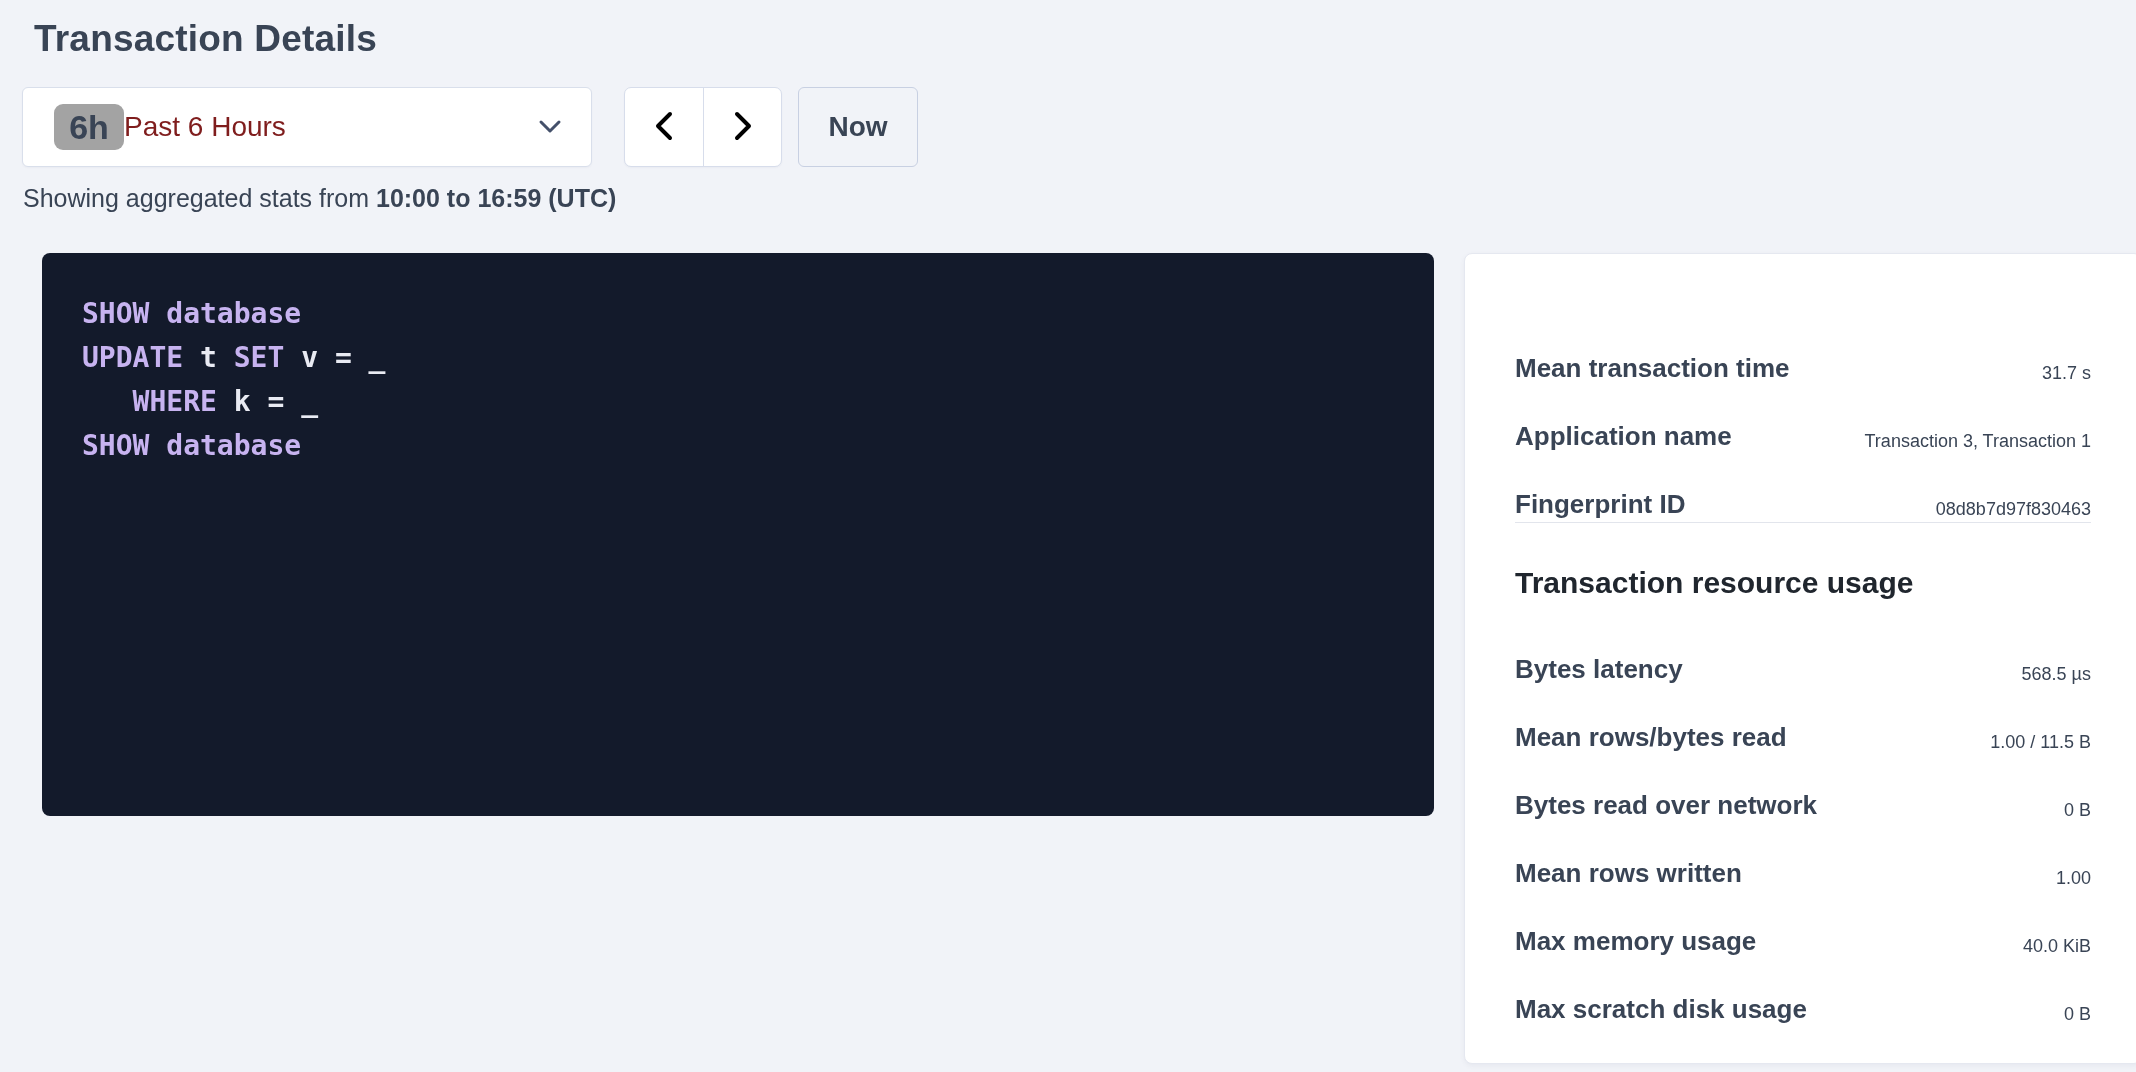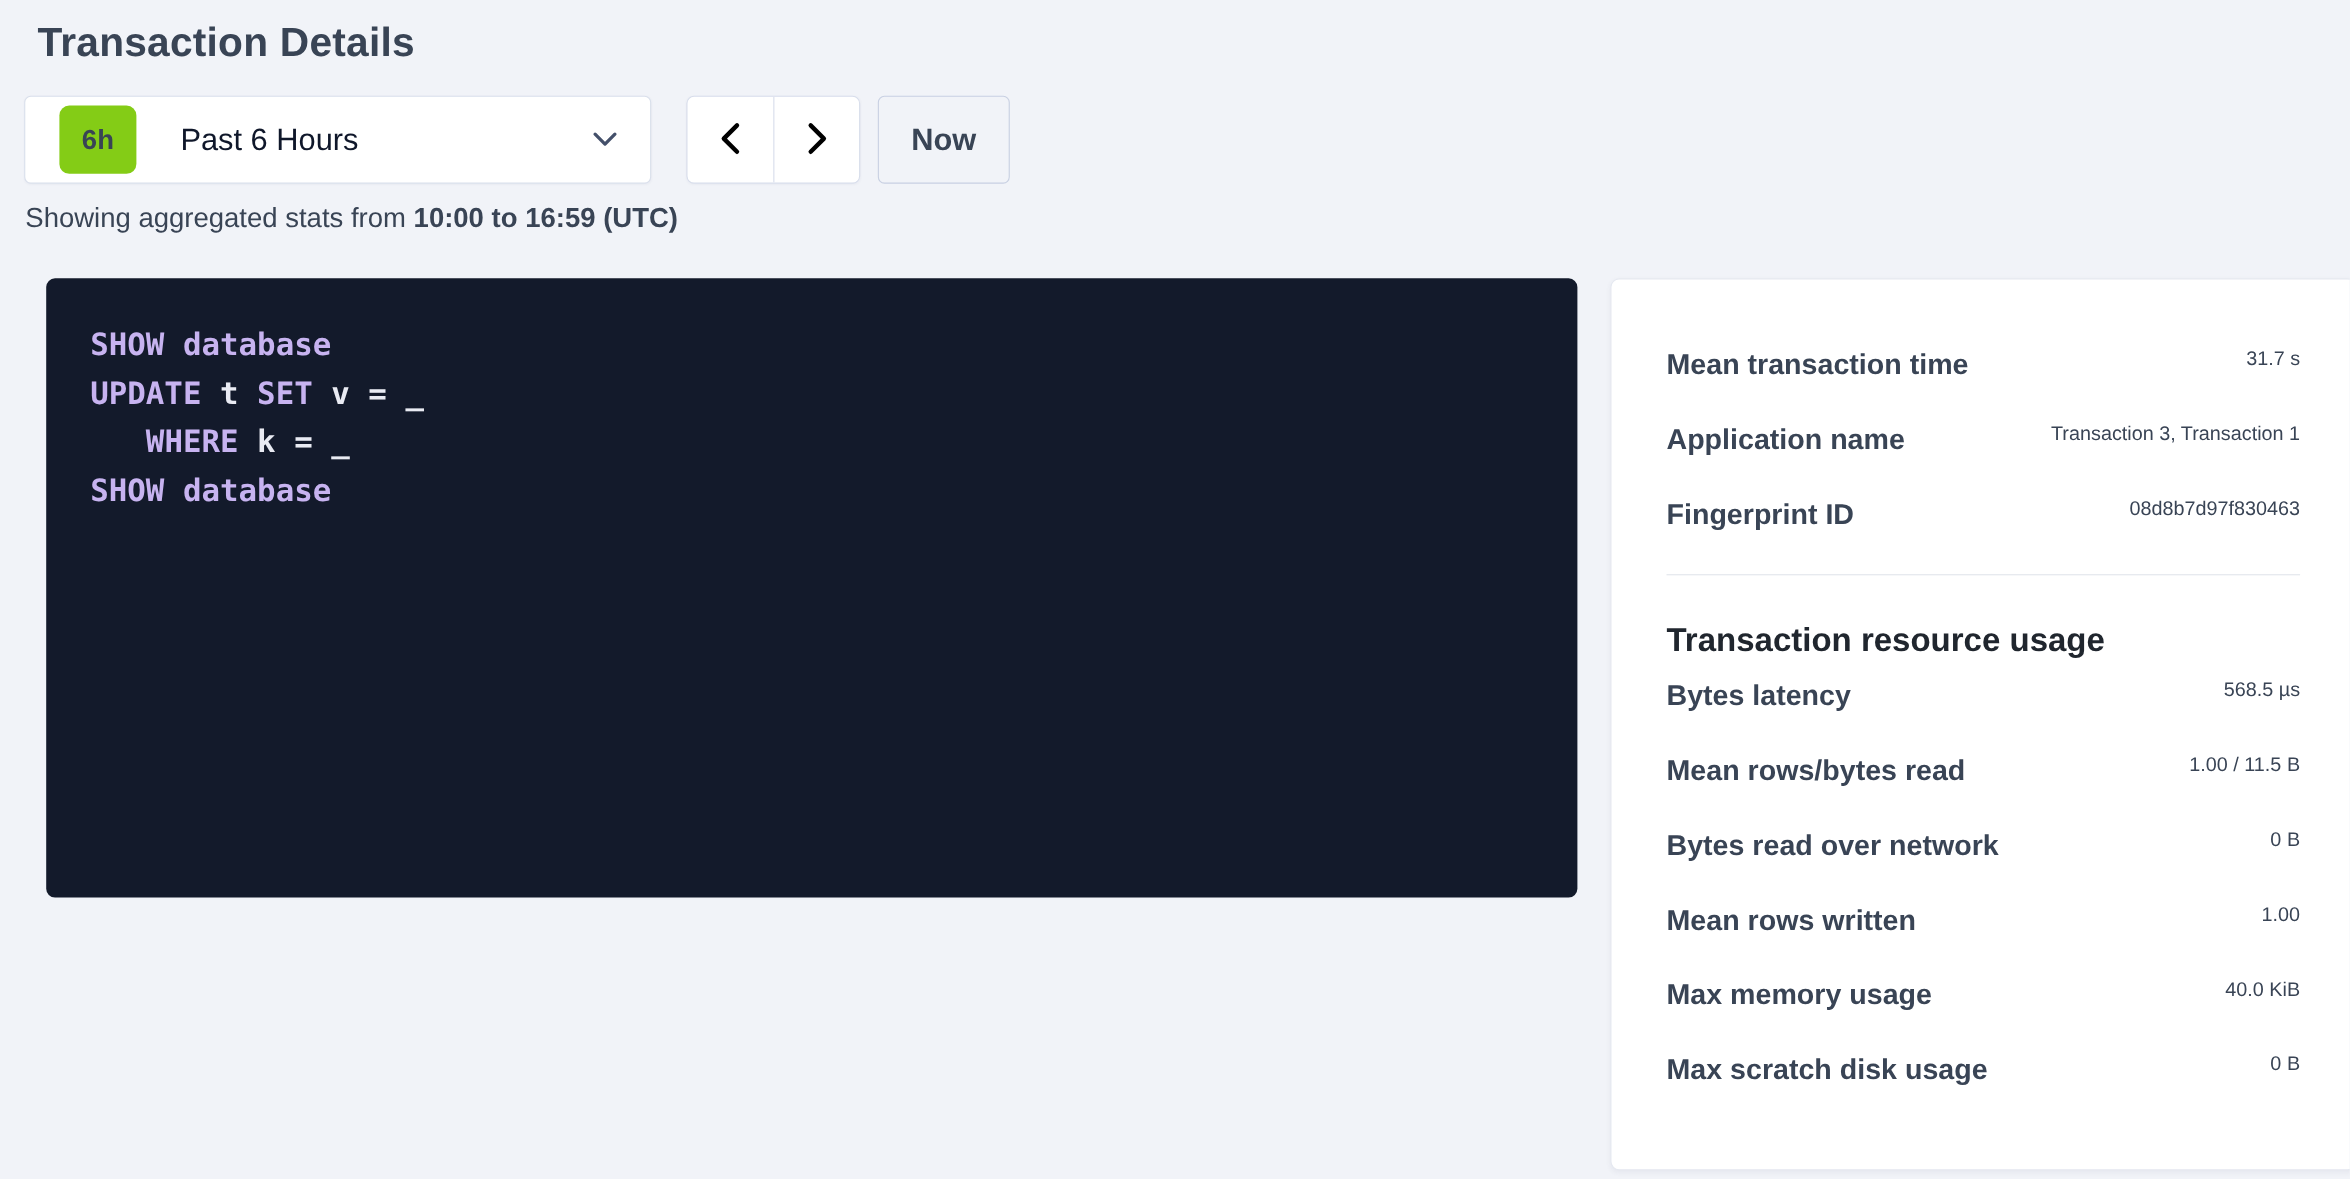--- a/index.html
+++ b/index.html
@@ -34,35 +34,34 @@
     border: 1px solid #d9dfeb;
     border-radius: 6px;
     display: flex;
     align-items: center;
     padding: 0 26px 0 31px;
     cursor: pointer;
     box-shadow: 0 1px 2px rgba(50,60,90,0.04);
   }
   .time-badge {
     width: 70px;
-    height: 62px;
-    background: #84cc16;
+    height: 46px;
+    background: #a3a3a3;
     border-radius: 9px;
     display: flex;
     align-items: center;
     justify-content: center;
-    font-size: 25px;
+    font-size: 34px;
     font-weight: 700;
     color: #394455;
     flex: none;
   }
   .time-label {
-    margin-left: 40px;
     font-size: 28px;
-    color: #0f172a;
+    color: #7f1d1d;
     flex: 1;
   }
   .chev-down { flex: none; display: flex; align-items: center; }
 
   .arrow-group {
     margin-left: 32px;
     display: flex;
     background: #ffffff;
     border: 1px solid #d7ddeb;
     border-radius: 7px;
@@ -136,21 +135,21 @@
     border: 1px solid #e5e8f0;
     border-radius: 8px;
     box-shadow: 0 2px 5px rgba(60,70,100,0.06);
     padding: 30px 50px 0 50px;
     flex: none;
   }
   .summary-rows { margin-top: 32px; }
   .detail-row {
     height: 68px;
     display: flex;
-    align-items: flex-start;
+    align-items: flex-end;
     justify-content: space-between;
   }
   .detail-label {
     font-size: 26px;
     font-weight: 700;
     color: #394455;
     white-space: nowrap;
   }
   .detail-value {
     font-size: 18px;

